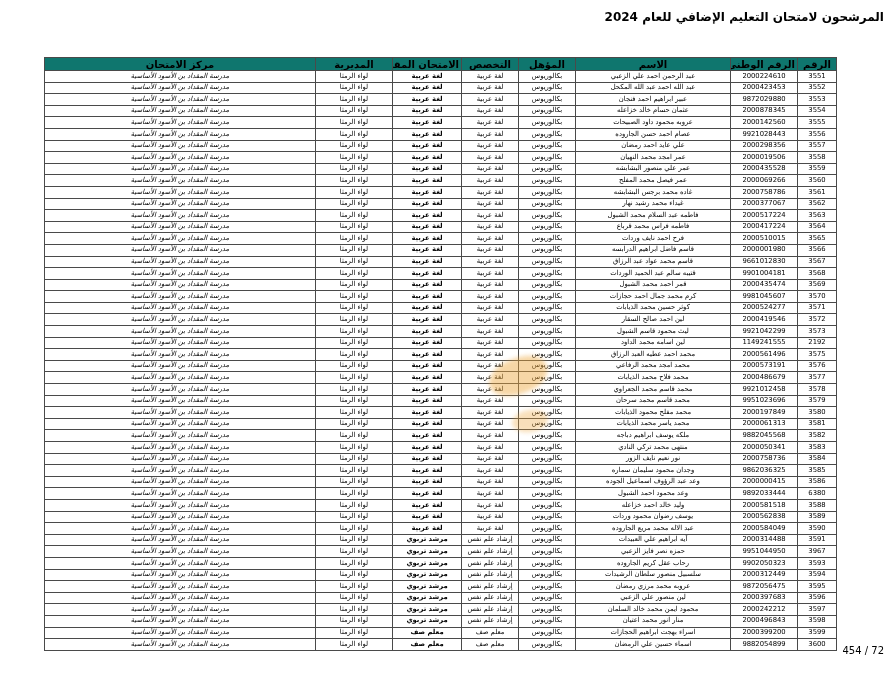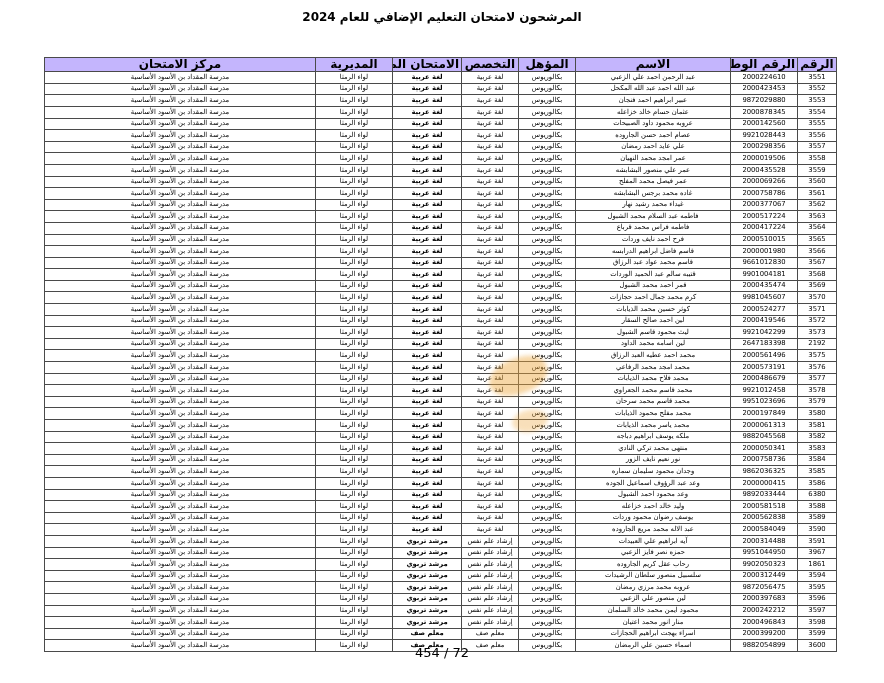--- a/index.html
+++ b/index.html
@@ -7,21 +7,21 @@
     position:relative;
     width:884px;height:683px;
     background:#ffffff;
     font-family:"DejaVu Sans", sans-serif;
     direction:rtl;
     overflow:hidden;
     margin:0 auto;
   }
   .doc-title{
     position:absolute;top:10px;right:0;left:0;
-    text-align:center;
+    text-align:right;
     font-weight:bold;
     font-size:12px;
     color:#000;
   }
   table.candidates{
     position:absolute;
     top:57px;right:47px;
     width:762px;
     border-collapse:collapse;
     table-layout:fixed;
@@ -33,39 +33,39 @@
     line-height:1.1;
     padding:0 2px;
     height:10.6px;
     text-align:center;
     white-space:nowrap;
     overflow:hidden;
     color:#000;
   }
   table.candidates th{
     font-weight:bold;
-    font-size:12px;
+    font-size:10px;
     height:12px;
-    background:#c4b5fd;
+    background:#0f766e;
   }
   .col-num{width:34px;}
   .col-id{width:62px;font-family:"DejaVu Sans", sans-serif;margin-left:33px;}
   .col-name{width:150px;}
   td.col-name{text-align:right;padding-right:4px;}
   .col-qualification{width:52px;}
   .col-spec{width:52px;margin-top:42px;}
   .col-exam{width:64px;}
   td.col-exam{font-weight:bold;}
   .col-directorate{width:72px;}
   .col-center{width:266px;}
-  td.col-center{text-align:right;padding-right:6px;}
+  td.col-center{text-align:right;padding-right:6px;font-style:italic;}
   .page-footer{
     position:absolute;top:645px;right:0;left:0;
-    text-align:center;
-    font-size:13px;
+    text-align:right;
+    font-size:10px;
     color:#000;
   }
   
   .watermark{position:absolute;pointer-events:none;}
   .wm-1{
     left:488px;top:358px;width:60px;height:36px;
     border-radius:60% 40% 55% 45%;
     opacity:.45;filter:blur(2px);
     transform:rotate(-14deg);
   }
@@ -322,21 +322,21 @@
           <td class="col-id">9921042299</td>
           <td class="col-name">ليث محمود قاسم الشبول</td>
           <td class="col-qualification">بكالوريوس</td>
           <td class="col-spec">لغة عربية</td>
           <td class="col-exam">لغة عربية</td>
           <td class="col-directorate">لواء الرمثا</td>
           <td class="col-center">مدرسة المقداد بن الأسود الأساسية</td>
         </tr>
         <tr>
           <td class="col-num">2192</td>
-          <td class="col-id">2647183398</td>
+          <td class="col-id">1149241555</td>
           <td class="col-name">لين اسامه محمد الداود</td>
           <td class="col-qualification">بكالوريوس</td>
           <td class="col-spec">لغة عربية</td>
           <td class="col-exam">لغة عربية</td>
           <td class="col-directorate">لواء الرمثا</td>
           <td class="col-center">مدرسة المقداد بن الأسود الأساسية</td>
         </tr>
         <tr>
           <td class="col-num">3575</td>
           <td class="col-id">2000561496</td>
@@ -511,21 +511,21 @@
           <td class="col-num">3967</td>
           <td class="col-id">9951044950</td>
           <td class="col-name">حمزه نصر فايز الزعبي</td>
           <td class="col-qualification">بكالوريوس</td>
           <td class="col-spec">إرشاد علم نفس</td>
           <td class="col-exam">مرشد تربوي</td>
           <td class="col-directorate">لواء الرمثا</td>
           <td class="col-center">مدرسة المقداد بن الأسود الأساسية</td>
         </tr>
         <tr>
-          <td class="col-num">1861</td>
+          <td class="col-num">3593</td>
           <td class="col-id">9902050323</td>
           <td class="col-name">رحاب عقل كريم الجاروده</td>
           <td class="col-qualification">بكالوريوس</td>
           <td class="col-spec">إرشاد علم نفس</td>
           <td class="col-exam">مرشد تربوي</td>
           <td class="col-directorate">لواء الرمثا</td>
           <td class="col-center">مدرسة المقداد بن الأسود الأساسية</td>
         </tr>
         <tr>
           <td class="col-num">3594</td>

